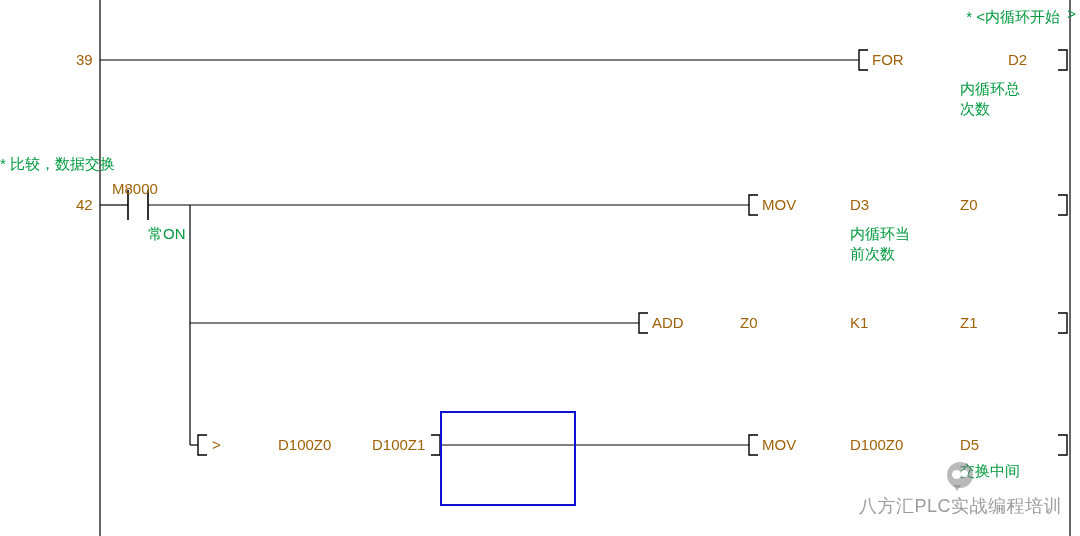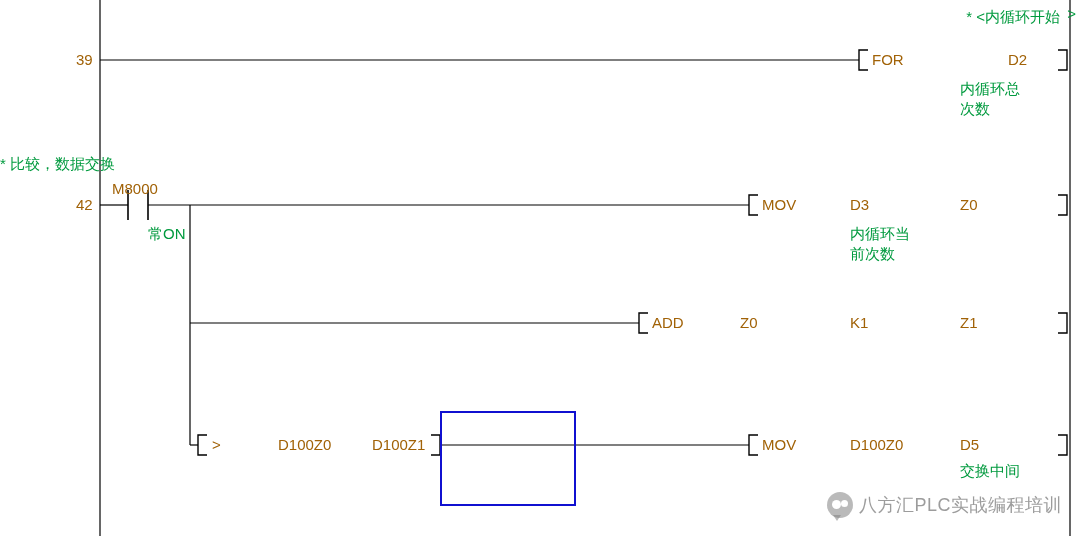--- a/index.html
+++ b/index.html
@@ -31,20 +31,21 @@
 
   
   .watermark {
     position: absolute;
     right: 18px;
     bottom: 18px;
     display: flex;
     align-items: center;
     gap: 6px;
     opacity: 0.93;
+    flex-direction: column;
   }
   .watermark .bubble {
     width: 26px; height: 26px;
     border-radius: 50%;
     background: rgba(120,120,120,0.55);
     position: relative;
   }
   .watermark .bubble::before,
   .watermark .bubble::after {
     content: "";

